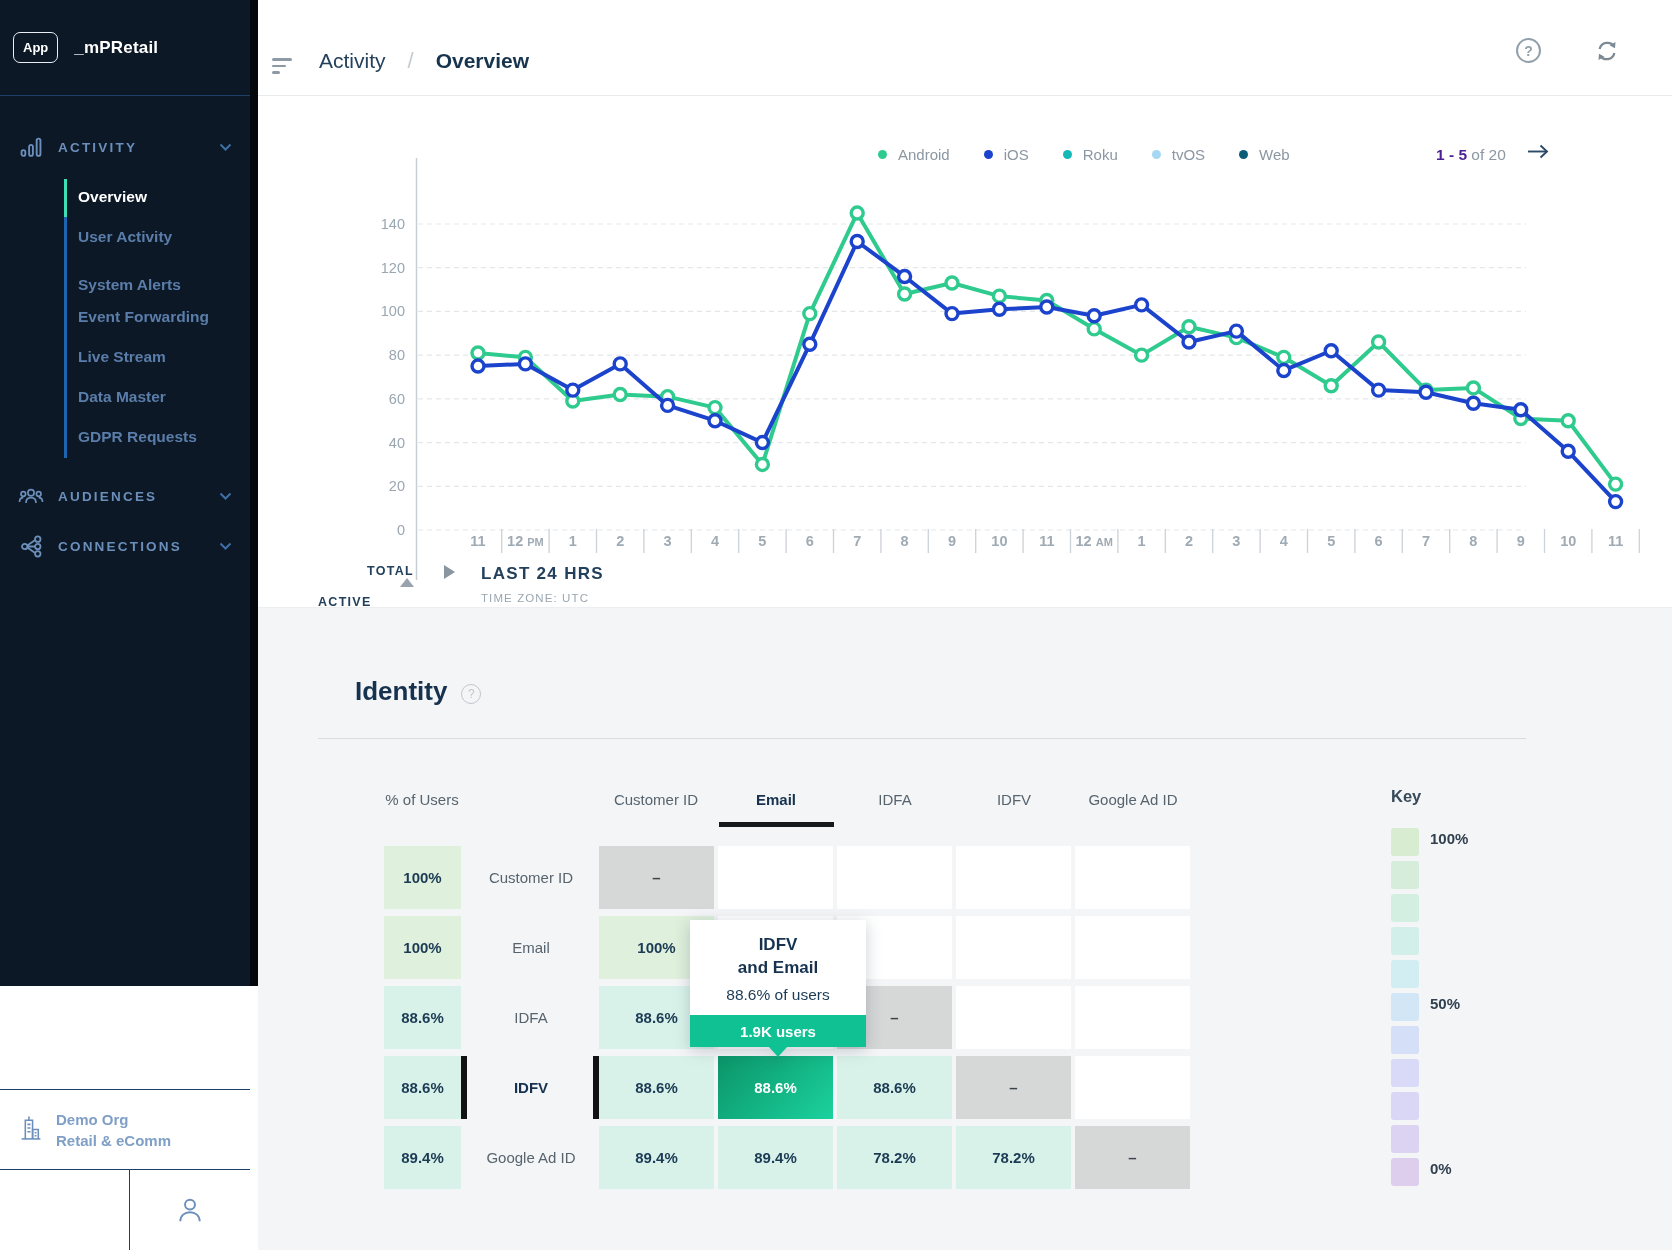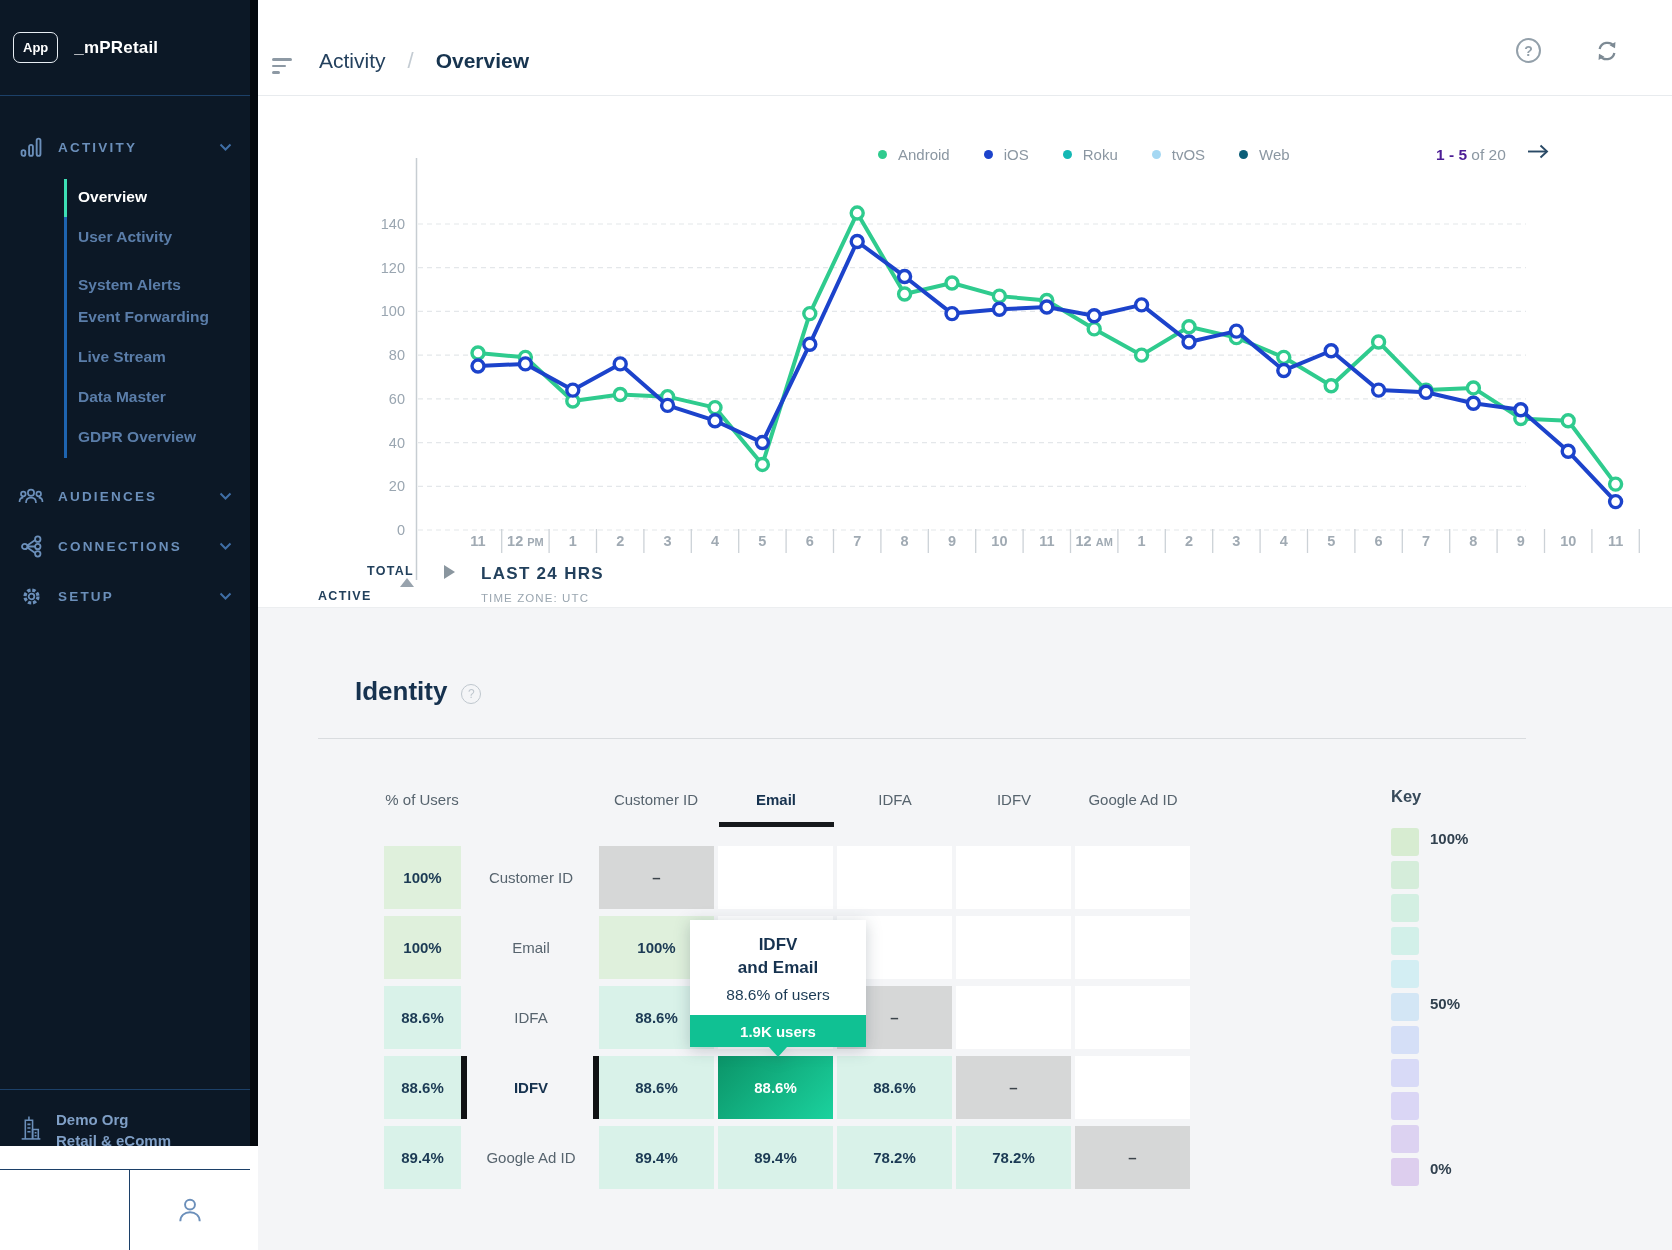--- a/index.html
+++ b/index.html
@@ -1,21 +1,21 @@
 <!DOCTYPE html>
 <html><head>
 <meta charset="utf-8">
 <style>
   * { margin:0; padding:0; box-sizing:border-box; }
   html,body { width:1672px; height:1250px; overflow:hidden; background:#fff;
     font-family:"Liberation Sans","DejaVu Sans",sans-serif; }
   .app { position:relative; width:1672px; height:1250px; }
 
   
-  .sidebar { position:absolute; left:0; top:0; width:258px; height:1146px;
+  .sidebar { position:absolute; left:0; top:0; width:258px; height:986px;
     background:#0c1826; border-right:8px solid #04080d; }
   .logo-row { position:absolute; left:0; top:0; width:100%; height:96px;
     display:flex; align-items:center; padding-left:13px; border-bottom:1px solid #1c4068; }
   .app-badge { border:1.5px solid #e8eef4; border-radius:7px; color:#fff;
     font-size:13px; font-weight:bold; padding:7px 9px; }
   .app-name { color:#fff; font-size:17px; font-weight:bold; margin-left:16px; letter-spacing:.2px; }
   .navsec { position:absolute; left:0; width:250px; height:34px; display:flex; align-items:center; }
   .navsec .nico { width:26px; margin-left:18px; display:flex; justify-content:center; }
   .navsec .nlabel { color:#6b8fba; font-size:13.5px; font-weight:bold; letter-spacing:2.2px; margin-left:14px; flex:1; }
   .navsec .chev { margin-right:18px; }
@@ -55,21 +55,21 @@
   .legend-label { color:#8b97a2; font-size:15px; }
   .pagination { position:absolute; left:1178px; top:50px; font-size:15.5px; color:#8b97a2; white-space:nowrap; }
   .pagination b { color:#4c1d95; }
   .page-arrow { position:absolute; left:1268px; top:48px; cursor:pointer; }
   #chart-svg { position:absolute; left:0; top:0; }
   .total-block { position:absolute; left:60px; top:468px; width:96px; color:#22405c;
     font-size:12.5px; font-weight:bold; letter-spacing:1.3px; }
   .total-row { display:flex; align-items:flex-end; justify-content:space-between;flex-direction:column; }
   .tri-up { width:0; height:0; border-left:7px solid transparent; border-right:7px solid transparent;
     border-bottom:9px solid #98a3ad; cursor:pointer; }
-  .active-line { margin-top:2px; }
+  .active-line { margin-top:8px; }
   .period-block { position:absolute; left:186px; top:468px; display:flex; }
   .tri-play { width:0; height:0; border-top:7px solid transparent; border-bottom:7px solid transparent;
     border-left:11px solid #8a969f; margin-top:1px; cursor:pointer; }
   .period-text { margin-left:26px; }
   .period-label { color:#22405c; font-size:17px; font-weight:bold; letter-spacing:1.3px; }
   .tz-label { color:#9aa6b0; font-size:11.5px; letter-spacing:1.1px; margin-top:8px; }
 
   
   .identity-sec { position:absolute; left:0; top:607px; width:1414px; height:643px;
     background:#f4f5f7; border-top:1px solid #eceef0; }
@@ -136,21 +136,21 @@
 
     <div class="subrail">
         <span class="active-seg"></span>
       </div>
     <div class="subitem active" style="top:177px">Overview</div>
     <div class="subitem" style="top:217px">User Activity</div>
     <div class="subitem" style="top:265px">System Alerts</div>
     <div class="subitem" style="top:297px">Event Forwarding</div>
     <div class="subitem" style="top:337px">Live Stream</div>
     <div class="subitem" style="top:377px">Data Master</div>
-    <div class="subitem" style="top:417px">GDPR Overview</div>
+    <div class="subitem" style="top:417px">GDPR Requests</div>
 
     <div class="navsec" style="top:479px">
       <span class="nico">
         <svg width="27" height="19" viewBox="0 0 26 18">
             <g fill="none" stroke="#6b8fba" stroke-width="1.7">
           <circle cx="13" cy="5.3" r="3.1"></circle>
               <path d="M8 15.5c0-3.4 2.2-5.3 5-5.3s5 1.9 5 5.3"></path>
           <circle cx="5.3" cy="6.5" r="2.3"></circle>
               <path d="M1.5 14.5c0-2.9 1.7-4.4 3.8-4.4"></path>
           <circle cx="20.7" cy="6.5" r="2.3"></circle>
@@ -179,36 +179,20 @@
           </svg>
       </span>
       <span class="nlabel">CONNECTIONS</span>
       <span class="chev">
         <svg width="13" height="9" viewBox="0 0 13 9">
             <polyline points="1.5,1.5 6.5,6.5 11.5,1.5" fill="none" stroke="#3f6ea6" stroke-width="2"></polyline>
           </svg>
       </span>
     </div>
 
-    <div class="navsec" style="top:579px">
-      <span class="nico">
-        <svg width="23" height="23" viewBox="0 0 22 22">
-            <g fill="none" stroke="#6b8fba">
-          <circle cx="11" cy="11" r="6.2" stroke-width="3.1" stroke-dasharray="3.15 1.72"></circle>
-          <circle cx="11" cy="11" r="2.7" stroke-width="1.7"></circle>
-            </g>
-          </svg>
-      </span>
-      <span class="nlabel">SETUP</span>
-      <span class="chev">
-        <svg width="13" height="9" viewBox="0 0 13 9">
-            <polyline points="1.5,1.5 6.5,6.5 11.5,1.5" fill="none" stroke="#3f6ea6" stroke-width="2"></polyline>
-          </svg>
-      </span>
-    </div>
 
 
     <div class="org-box">
       <span>
         <svg width="25" height="27" viewBox="0 0 24 26">
             <g fill="none" stroke="#6b8fba" stroke-width="1.5">
           <path d="M7 24V6h7v18"></path>
               <path d="M10.5 6V2.5"></path>
               <path d="M14 24v-9h5.5v9"></path>
               <path d="M3.5 24h18"></path>

